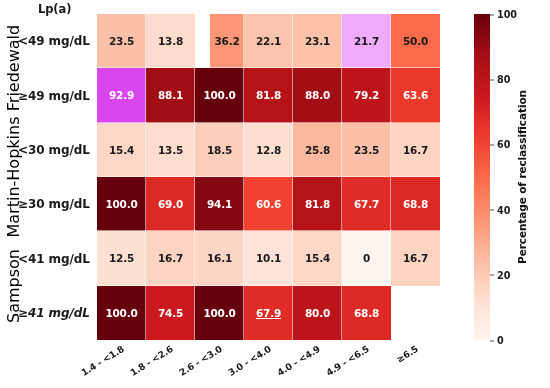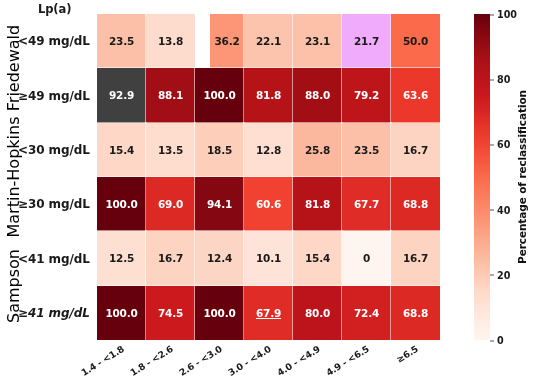--- a/index.html
+++ b/index.html
@@ -201,21 +201,21 @@
       </div>
       <div class="hm-cell" style="background: rgb(252, 193, 168);">
         <span class="cellval" style="color: rgb(26, 26, 26);">23.1</span>
       </div>
       <div class="hm-cell" style="background: #f0abfc;">
         <span class="cellval" style="color: rgb(26, 26, 26);">21.7</span>
       </div>
       <div class="hm-cell" style="background: rgb(251, 106, 74);">
         <span class="cellval" style="color: rgb(26, 26, 26);">50.0</span>
       </div>
-      <div class="hm-cell" style="background: #404040; justify-content: center;">
+      <div class="hm-cell" style="background: #d946ef; justify-content: center;">
         <span class="cellval" style="color: rgb(255, 255, 255);">92.9</span>
       </div>
       <div class="hm-cell" style="background: rgb(162, 14, 21);">
         <span class="cellval" style="color: rgb(255, 255, 255);">88.1</span>
       </div>
       <div class="hm-cell" style="background: rgb(103, 0, 13);">
         <span class="cellval" style="color: rgb(255, 255, 255);">100.0</span>
       </div>
       <div class="hm-cell" style="background: rgb(182, 19, 25);">
         <span class="cellval" style="color: rgb(255, 255, 255);">81.8</span>
@@ -271,21 +271,21 @@
       <div class="hm-cell" style="background: rgb(221, 41, 36);">
         <span class="cellval" style="color: rgb(255, 255, 255);">68.8</span>
       </div>
       <div class="hm-cell" style="background: rgb(254, 224, 210);">
         <span class="cellval" style="color: rgb(26, 26, 26);">12.5</span>
       </div>
       <div class="hm-cell" style="background: rgb(253, 212, 194);">
         <span class="cellval" style="color: rgb(26, 26, 26);">16.7</span>
       </div>
       <div class="hm-cell" style="background: rgb(253, 213, 196);">
-        <span class="cellval" style="color: rgb(26, 26, 26);">12.4</span>
+        <span class="cellval" style="color: rgb(26, 26, 26);">16.1</span>
       </div>
       <div class="hm-cell" style="background: rgb(254, 228, 216);">
         <span class="cellval" style="color: rgb(26, 26, 26);">10.1</span>
       </div>
       <div class="hm-cell" style="background: rgb(254, 215, 199);">
         <span class="cellval" style="color: rgb(26, 26, 26);">15.4</span>
       </div>
       <div class="hm-cell" style="background: rgb(255, 245, 240);">
         <span class="cellval" style="color: rgb(26, 26, 26);">0</span>
       </div>
@@ -299,23 +299,20 @@
         <span class="cellval" style="color: rgb(255, 255, 255);">74.5</span>
       </div>
       <div class="hm-cell" style="background: rgb(103, 0, 13);">
         <span class="cellval" style="color: rgb(255, 255, 255);">100.0</span>
       </div>
       <div class="hm-cell" style="background: rgb(223, 44, 38);">
         <span class="cellval" style="color: rgb(255, 255, 255); text-decoration: underline;">67.9</span>
       </div>
       <div class="hm-cell" style="background: rgb(188, 20, 26);">
         <span class="cellval" style="color: rgb(255, 255, 255);">80.0</span>
-      </div>
-      <div class="hm-cell" style="background: rgb(210, 31, 32);">
-        <span class="cellval" style="color: rgb(255, 255, 255);">72.4</span>
       </div>
       <div class="hm-cell" style="background: rgb(221, 41, 36);">
         <span class="cellval" style="color: rgb(255, 255, 255);">68.8</span>
       </div>
     </div>
 
   <div id="xtick-area">
       <div class="xtick" style="left: 22.5px; transform: translateX(-100%) rotate(-32deg); transform-origin: right top;">1.4 - &lt;1.8</div>
       <div class="xtick" style="left: 71.5px; transform: translateX(-100%) rotate(-32deg); transform-origin: right top;">1.8 - &lt;2.6</div>
       <div class="xtick" style="left: 120.5px; transform: translateX(-100%) rotate(-32deg); transform-origin: right top;">2.6 - &lt;3.0</div>

